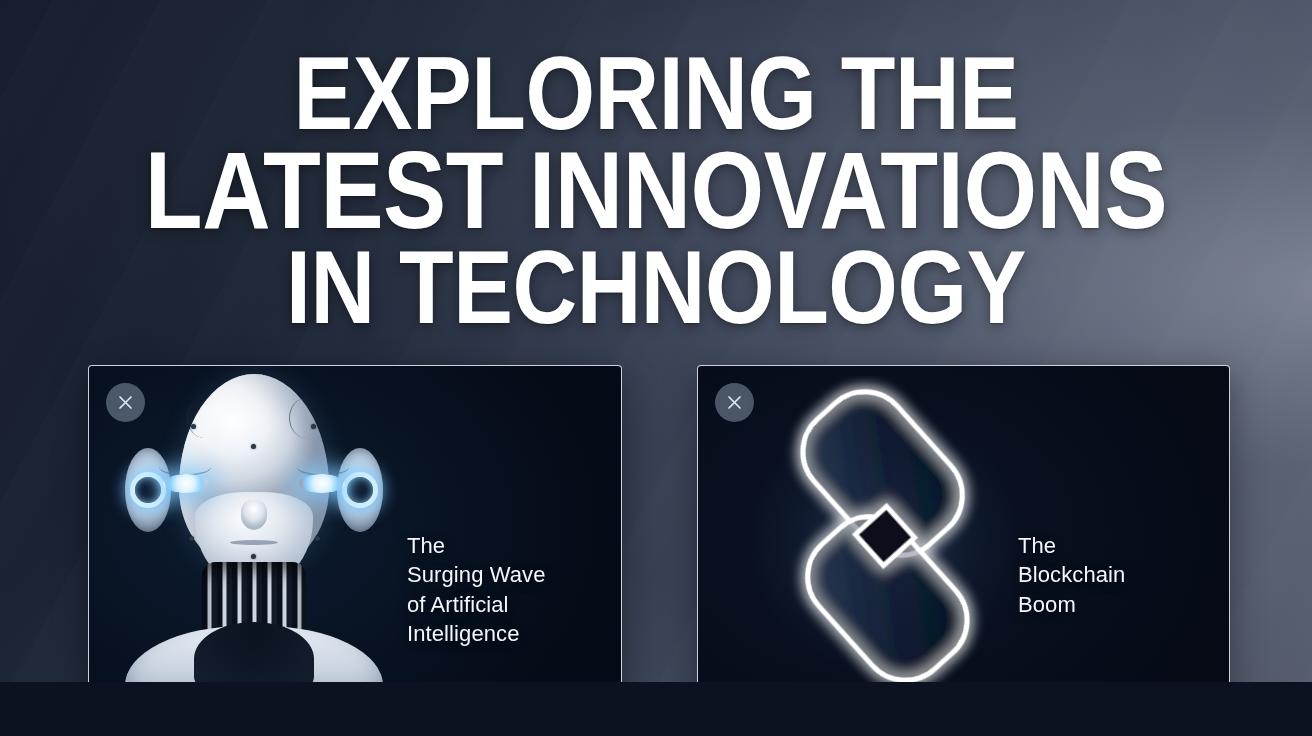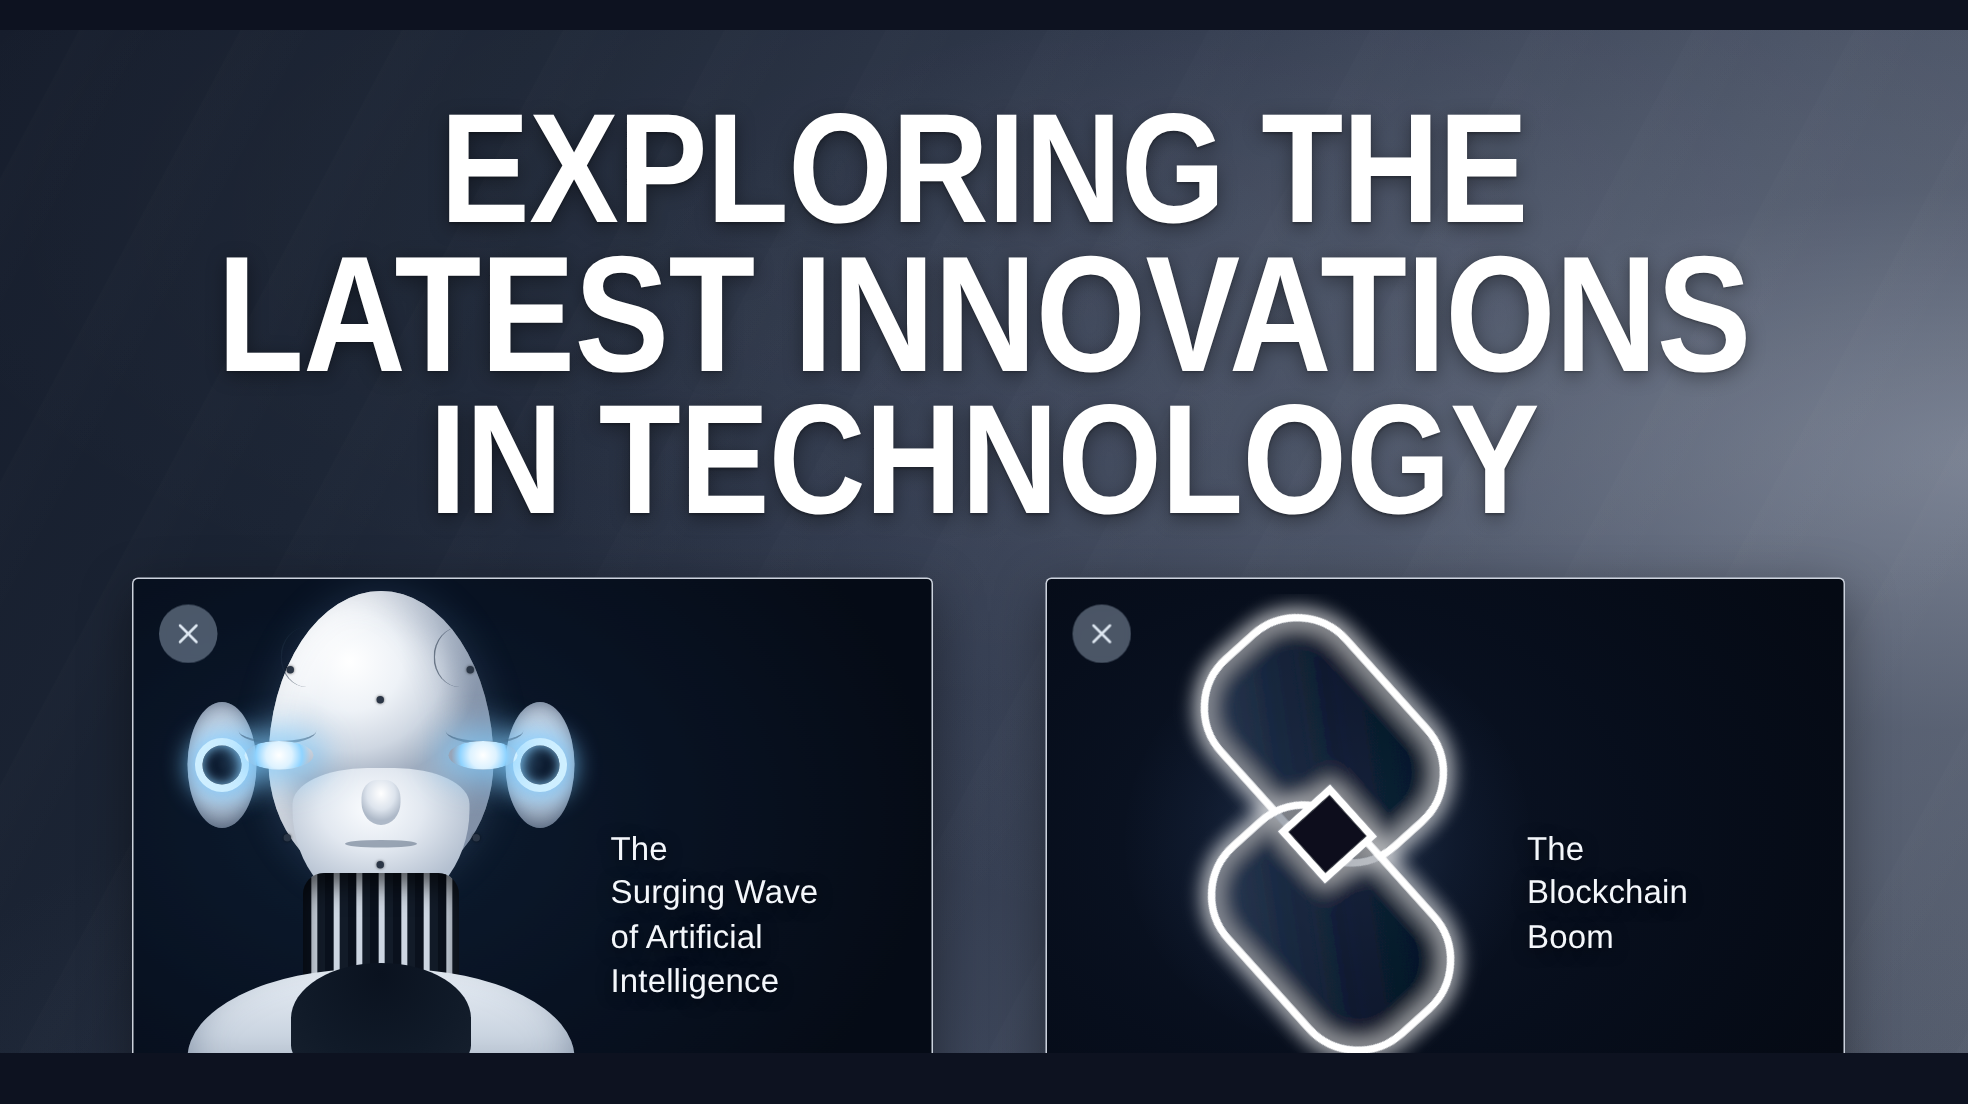--- a/index.html
+++ b/index.html
@@ -13,21 +13,20 @@
 
   .stage {
     position: relative;
     width: 1312px;
     height: 682px;
     overflow: hidden;
     background:
       radial-gradient(120% 95% at 102% 42%, rgba(150,158,175,0.62) 0%, rgba(110,119,138,0.30) 28%, rgba(40,48,66,0.0) 62%),
       radial-gradient(90% 80% at 50% 120%, rgba(70,80,100,0.45) 0%, rgba(30,38,55,0.0) 70%),
       linear-gradient(118deg, #161d2c 0%, #1b2434 22%, #2b3448 48%, #424b5e 72%, #565e6e 100%);
-    margin-top: 20px;
   }
   
   .stage::before {
     content: "";
     position: absolute;
     inset: 0;
     background: repeating-linear-gradient(
       118deg,
       rgba(255,255,255,0.000) 0px,
       rgba(255,255,255,0.000) 46px,

